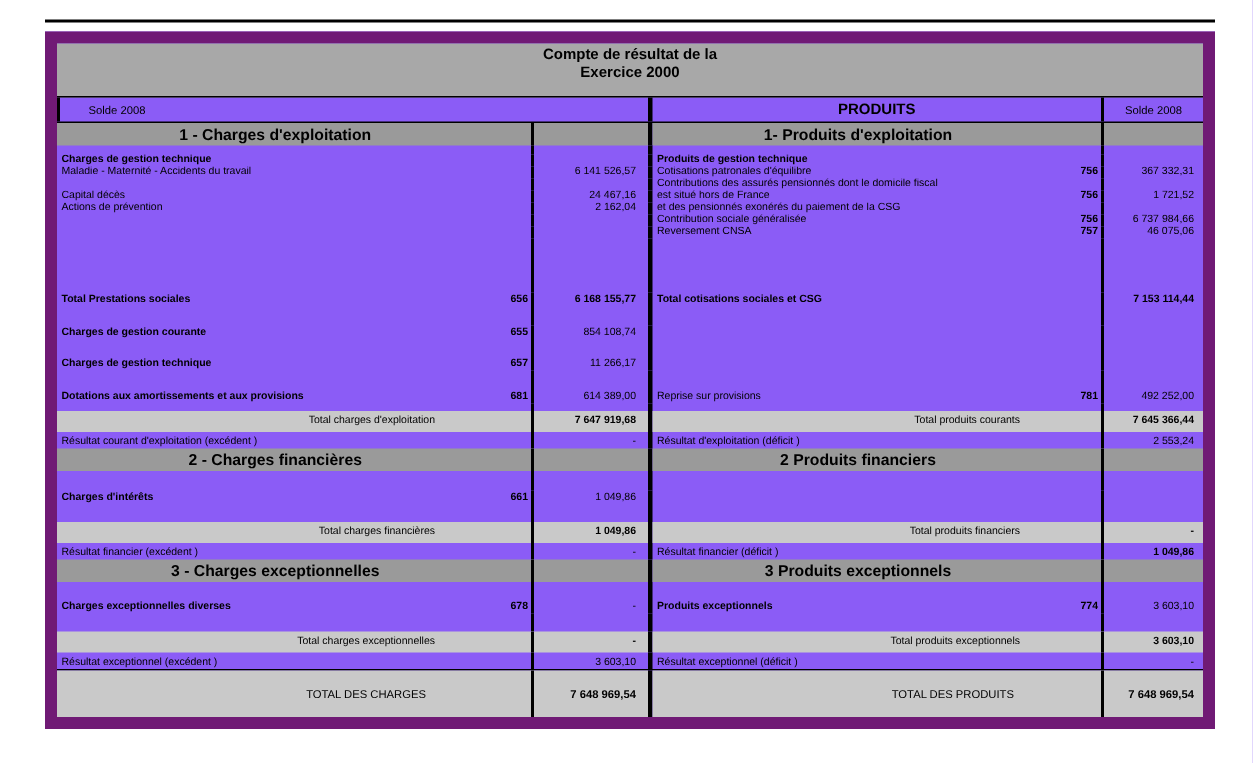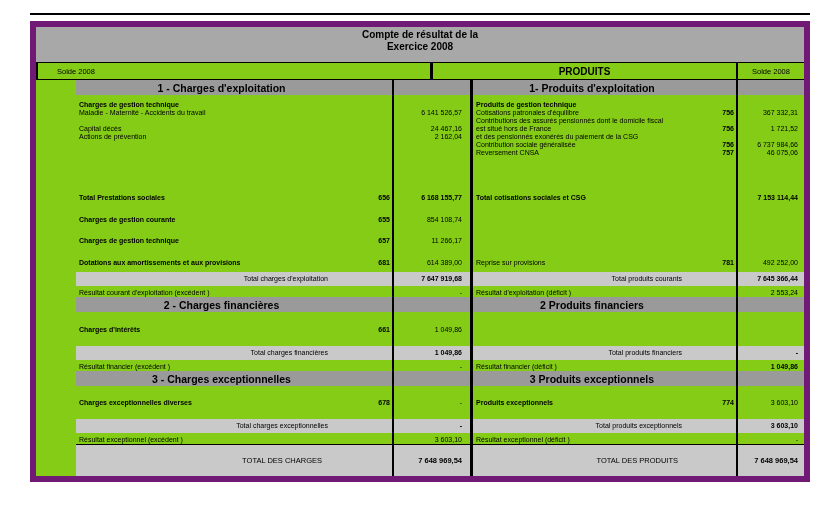--- a/index.html
+++ b/index.html
@@ -1,23 +1,23 @@
 <!DOCTYPE html>
 <html><head>
 <meta charset="utf-8">
 <style>
   * { margin:0; padding:0; box-sizing:border-box; }
   html,body { width:835px; height:513px; background:#fff; overflow:hidden;
     font-family:"Liberation Sans", sans-serif; color:#000; }
   .topline { position:absolute; left:30px; top:13px; width:780px; height:2px; background:#000; }
-  .tbl { position:absolute; left:30px; top:21px; width:780px; border:6px solid #701a75; background:#84cc16; }
+  .tbl { position:absolute; left:30px; top:21px; width:780px; border:8px solid #701a75; background:#8b5cf6; }
   .title-band { background:#a8a8a8; height:36px; text-align:center; font-weight:bold;
     font-size:10px; line-height:11.5px; padding-top:2px; border-bottom:1px solid #000; }
   .hdr { display:flex; height:17px; border-bottom:1px solid #000; }
-  .row { display:flex;margin-left:40px; }
+  .row { display:flex; }
   .half { display:flex; }
   .hl { width:394px; }
   .hr { flex:1; border-left:3px solid #000; }
   .cell { display:flex; align-items:flex-end; font-size:7px; line-height:8px; overflow:hidden; white-space:nowrap; }
   .cl,.pl { flex:1; padding-left:3px; }
   .ca,.pa { width:28px; justify-content:flex-end; padding-right:2px; font-weight:bold; }
   .cv { width:78px; justify-content:flex-end; padding-right:8px; border-left:2px solid #000; }
   .pv { width:68px; justify-content:flex-end; padding-right:6px; border-left:2px solid #000; }
   
   .hc { flex:1; display:flex; align-items:center; justify-content:center; font-weight:bold; font-size:10px; }
@@ -44,21 +44,21 @@
 </style>
 </head>
 <body>
 
 <div class="topline"></div>
 
 <div class="tbl">
 
   <div class="title-band">
     <div>Compte de résultat de la</div>
-    <div>Exercice 2008</div>
+    <div>Exercice 2000</div>
   </div>
 
   <div class="hdr">
     <div class="half hl">
       <div class="hs">Solde 2008</div>
     </div>
     <div class="half hr">
       <div class="hc">PRODUITS</div>
       <div class="hs">Solde 2008</div>
     </div>

